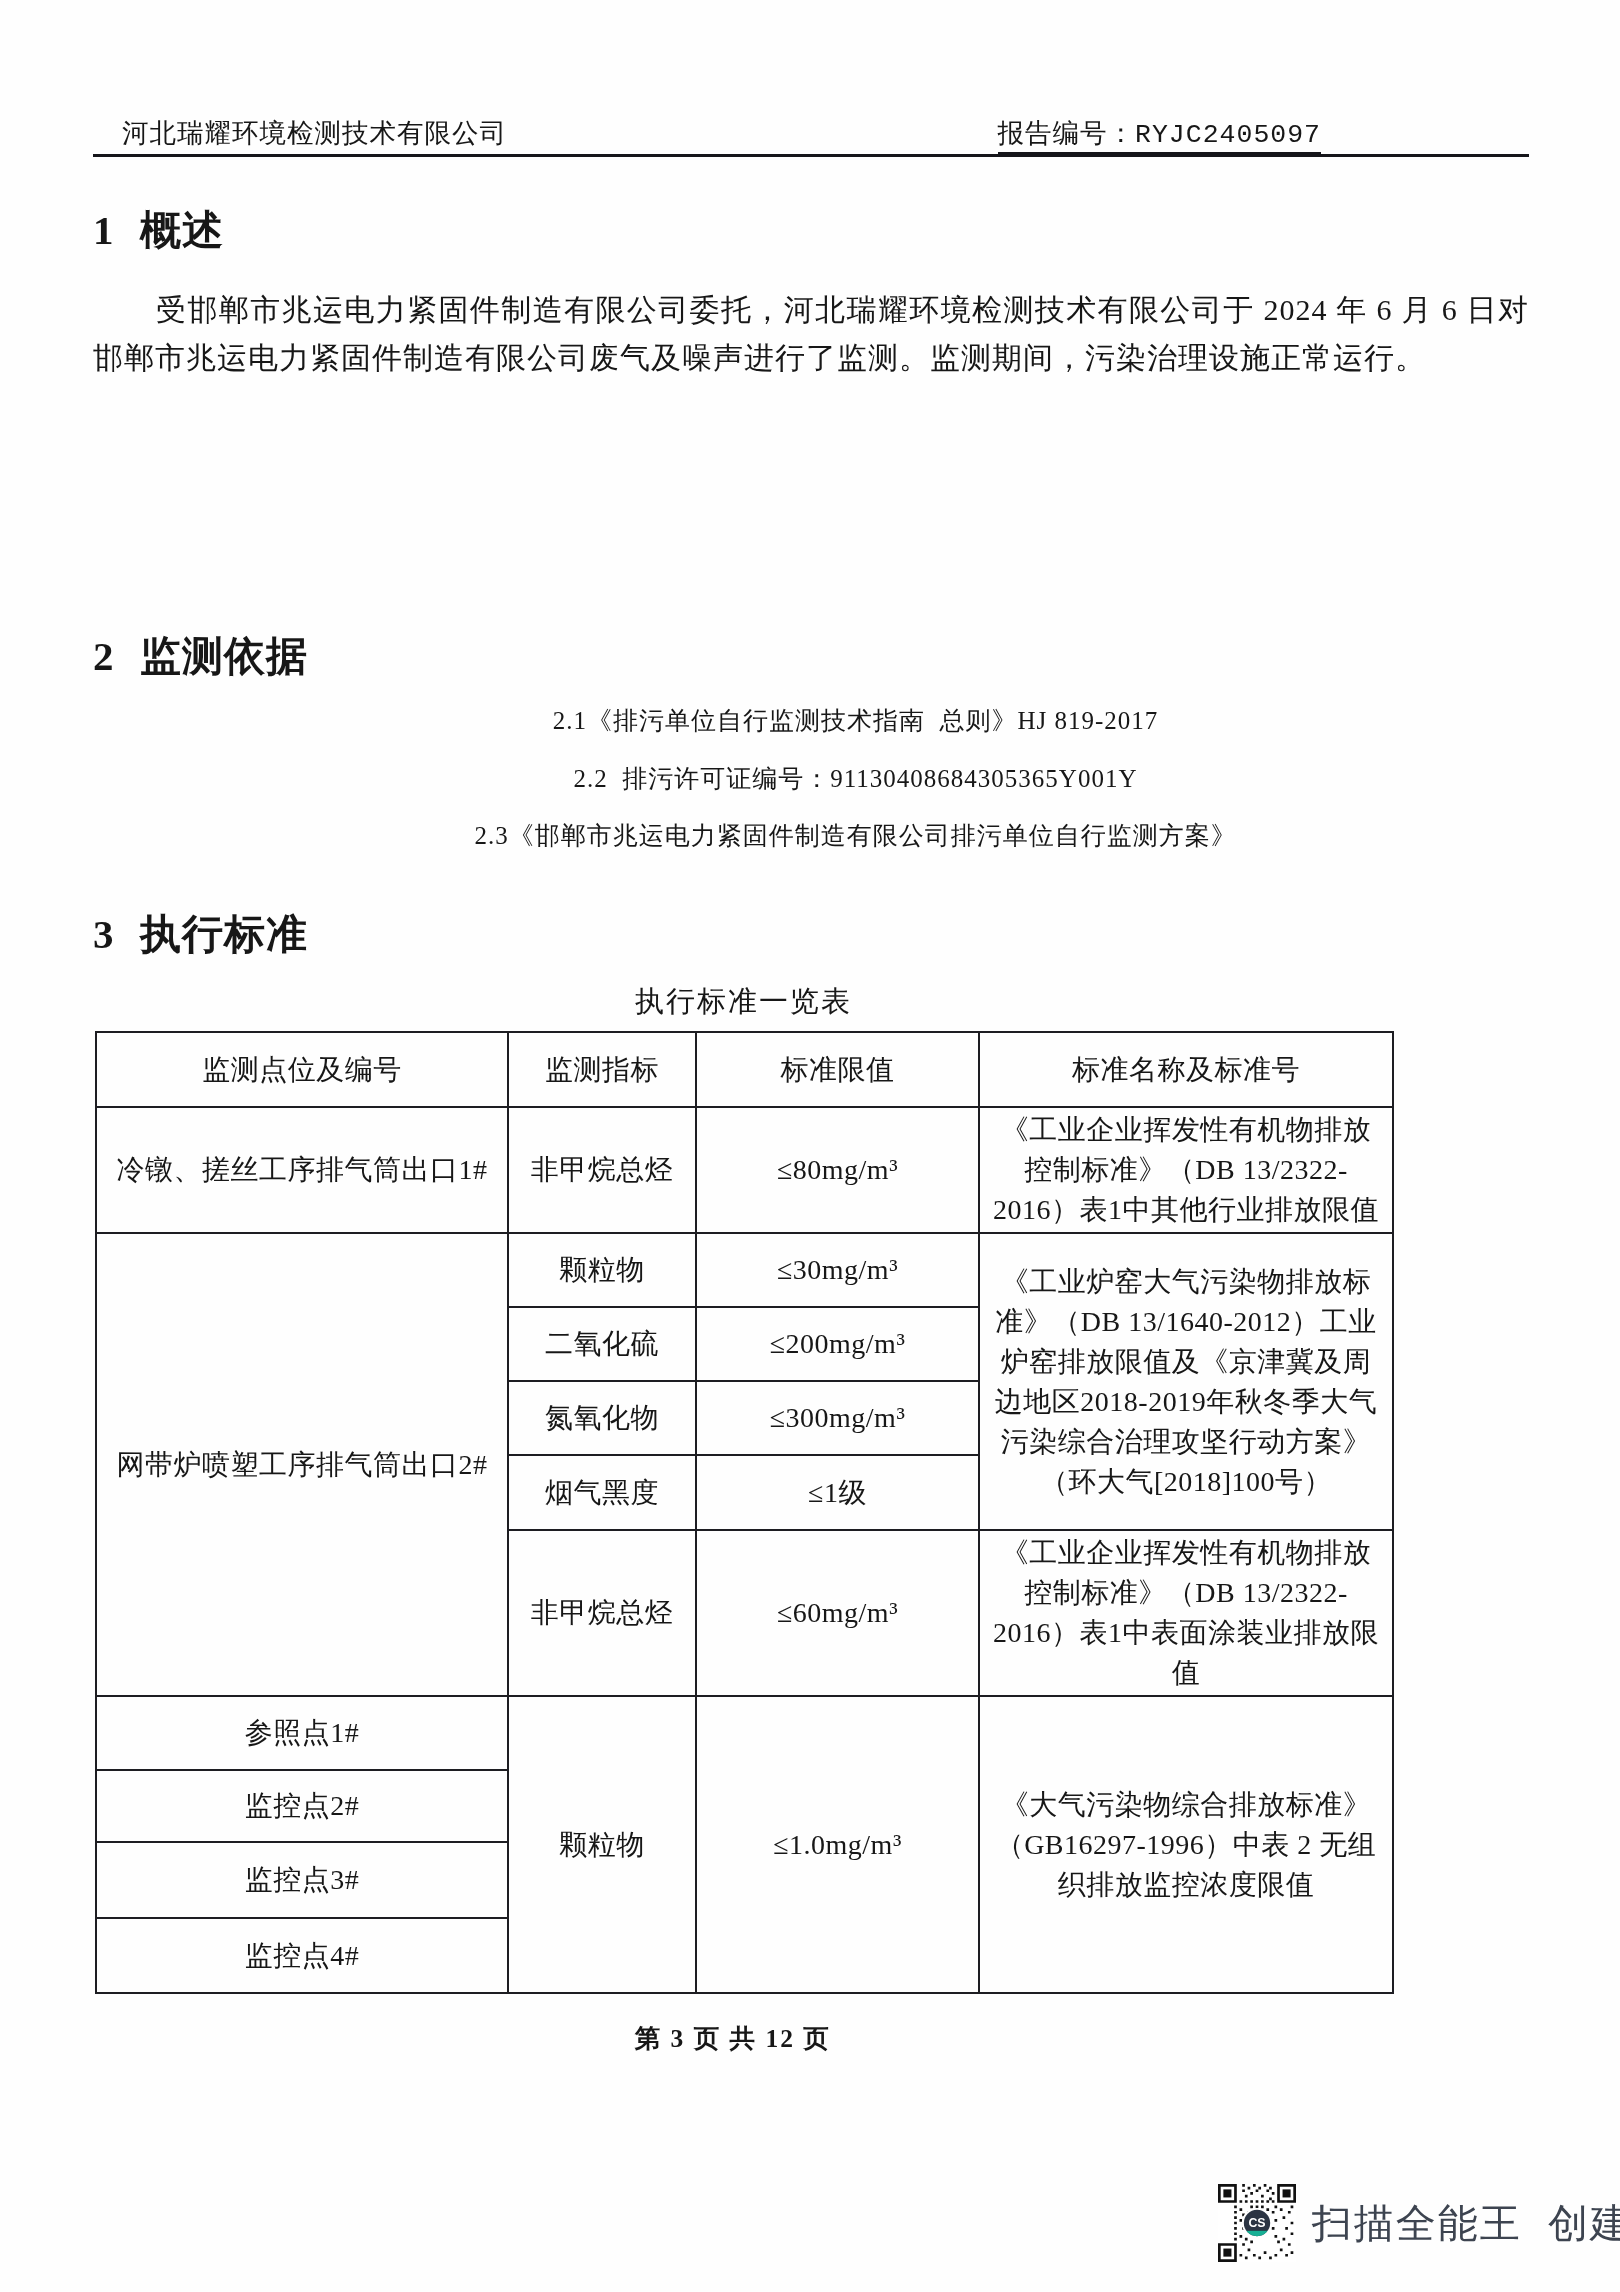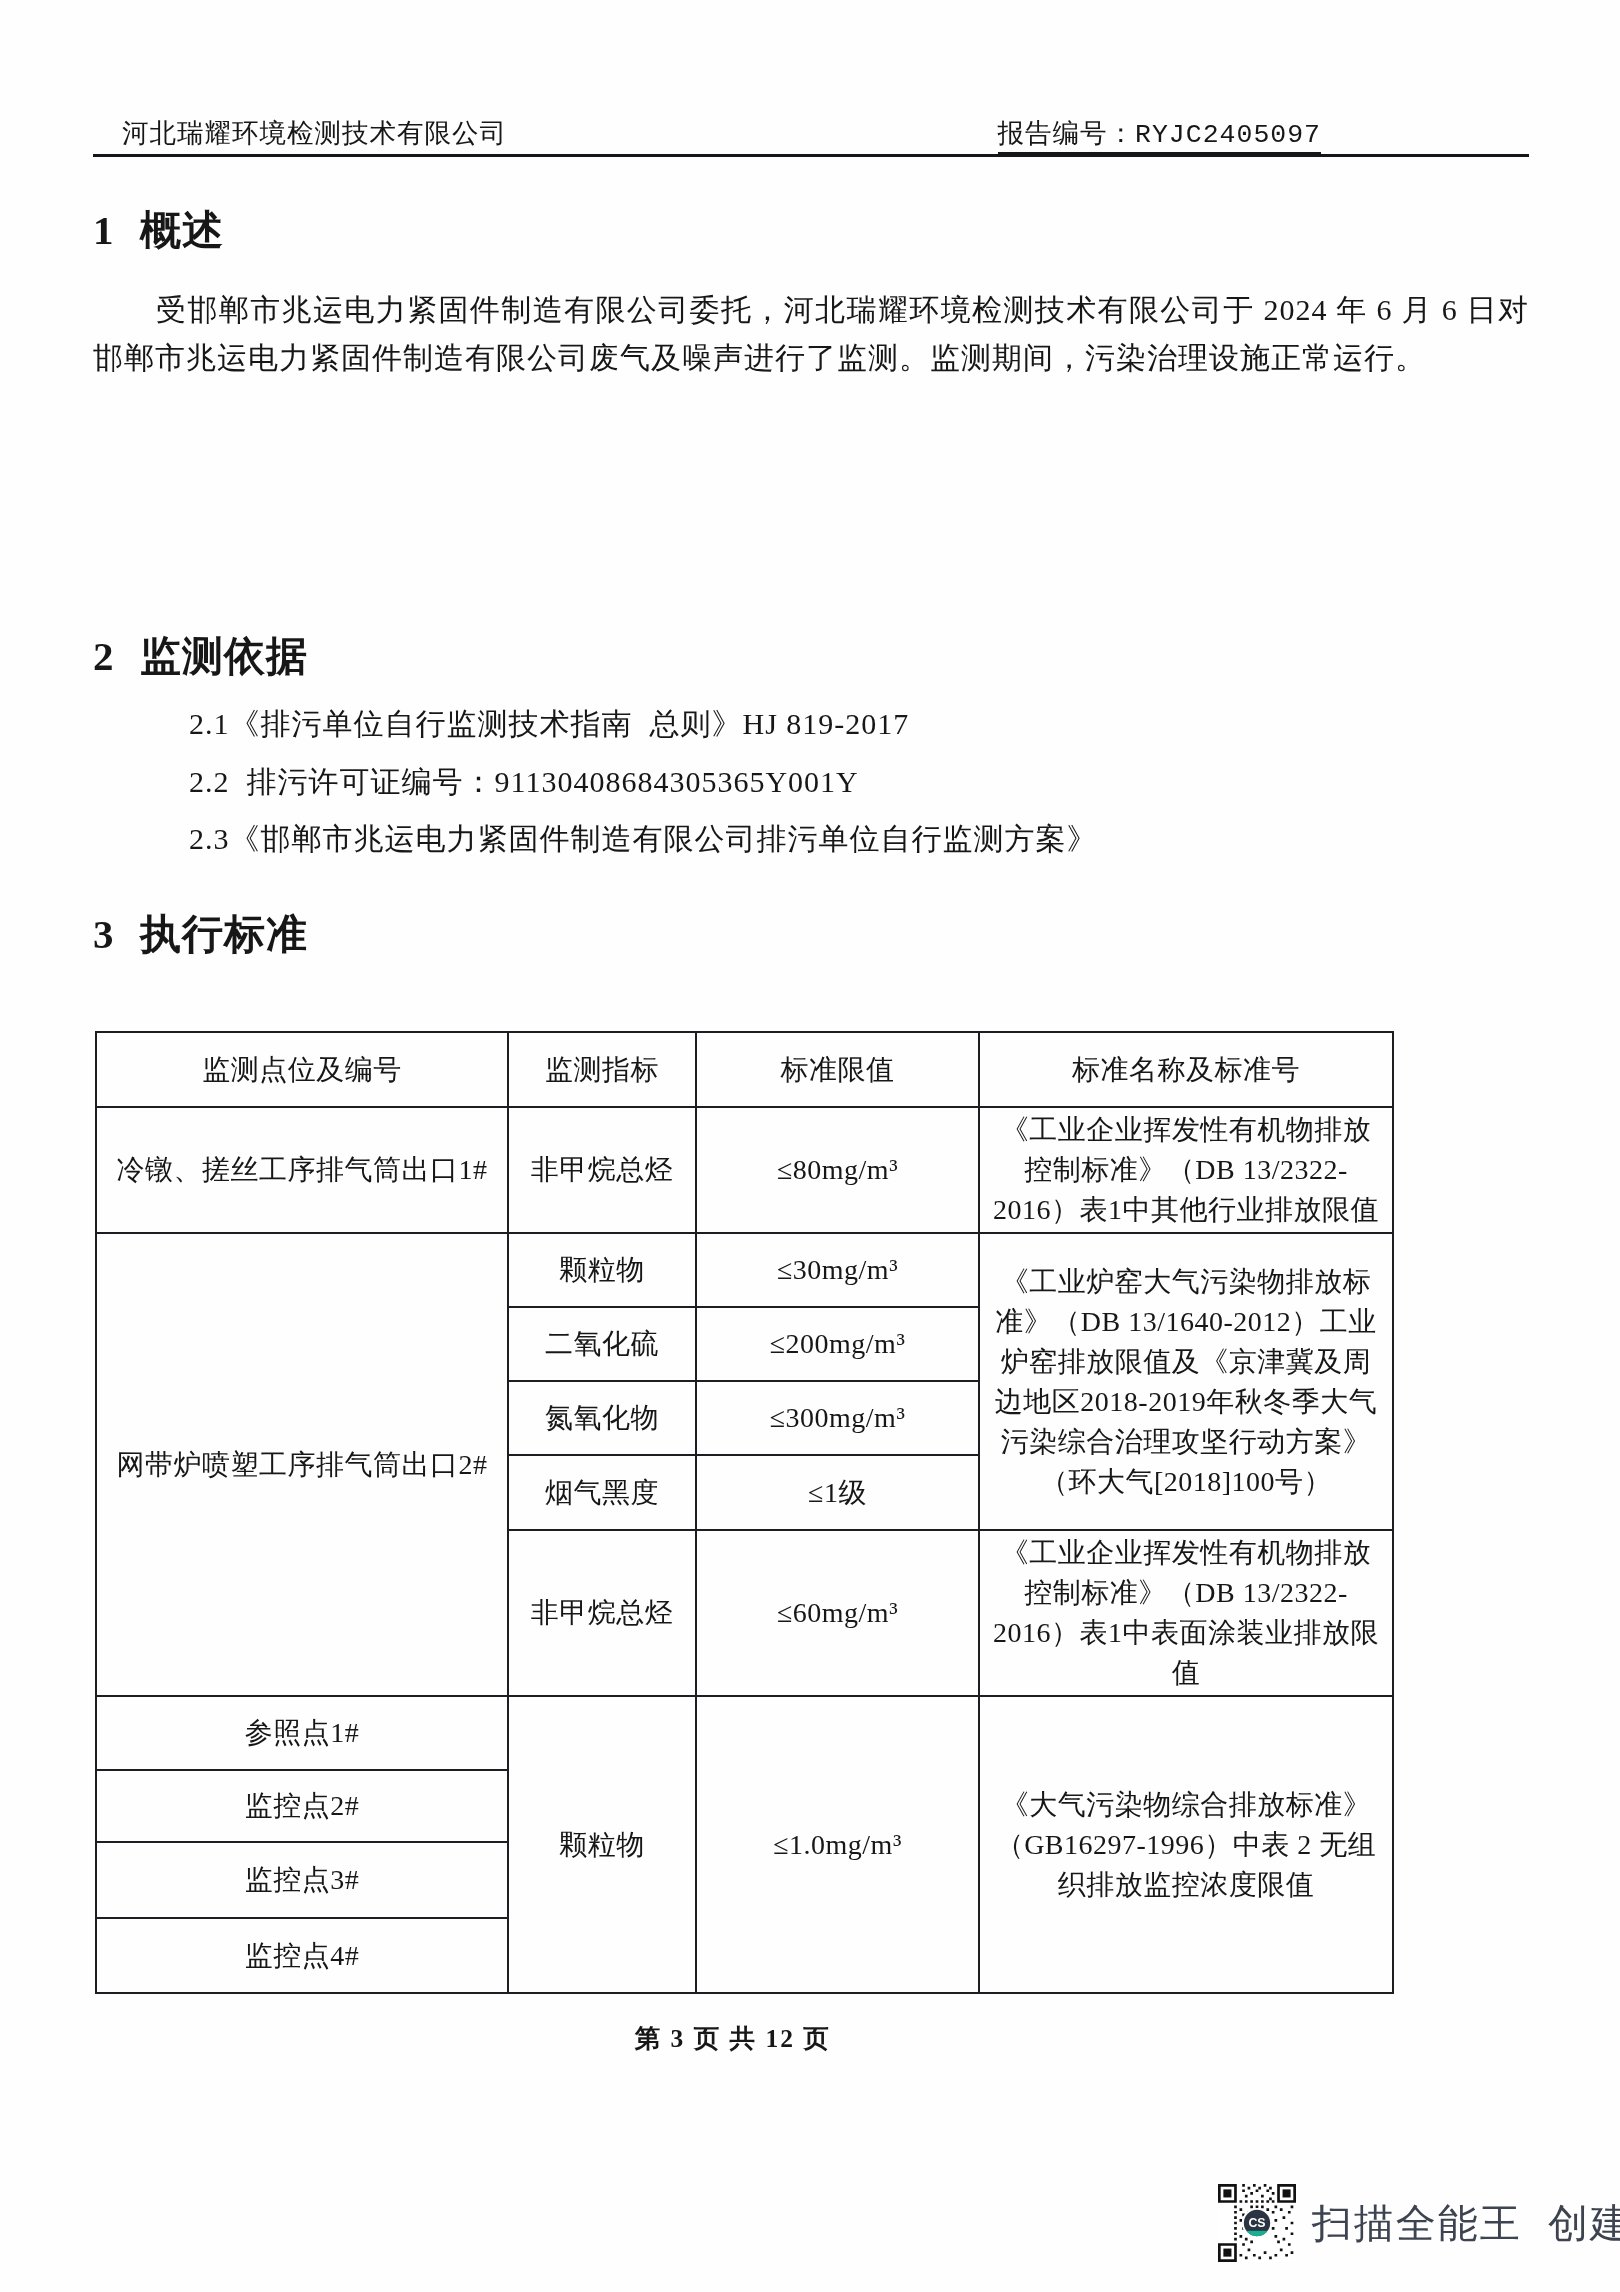--- a/index.html
+++ b/index.html
@@ -29,22 +29,22 @@
   }
   .sec-h .no{margin-right:25.5px;}
   
   .para{
     position:absolute;left:93px;width:1436px;
     font-size:30px;line-height:48px;
     text-align:justify;text-indent:63px;
     letter-spacing:1px;
   }
   .list-item{
-    position:absolute;left:189px;width:1353px;
-    font-size:30px;letter-spacing:1px;white-space:pre-wrap;
+    position:absolute;left:179px;width:1353px;
+    font-size:25px;letter-spacing:1px;white-space:pre-wrap;text-align:center;
   }
   
   .tbl-caption{
     position:absolute;left:95px;top:982px;width:1297px;
     text-align:center;font-size:29px;letter-spacing:2px;
   }
   table.std-table{
     position:absolute;left:95px;top:1031px;width:1297px;
     border-collapse:collapse;table-layout:fixed;
     font-size:28px;
@@ -107,20 +107,21 @@
     <span>监测依据</span>
   </div>
   <div class="list-item" style="top:704px;">2.1《排污单位自行监测技术指南  总则》HJ 819-2017</div>
   <div class="list-item" style="top:762px;">2.2  排污许可证编号：91130408684305365Y001Y</div>
   <div class="list-item" style="top:819px;">2.3《邯郸市兆运电力紧固件制造有限公司排污单位自行监测方案》</div>
 
   <div class="sec-h" style="top:907px;">
     <span class="no">3</span>
     <span>执行标准</span>
   </div>
+  <div class="tbl-caption">执行标准一览表</div>
 
   <table class="std-table">
     <colgroup>
       <col style="width:412px">
         <col style="width:188px">
         <col style="width:283px">
         <col style="width:414px">
     </colgroup>
     <tbody>
       <tr class="rh-h">

